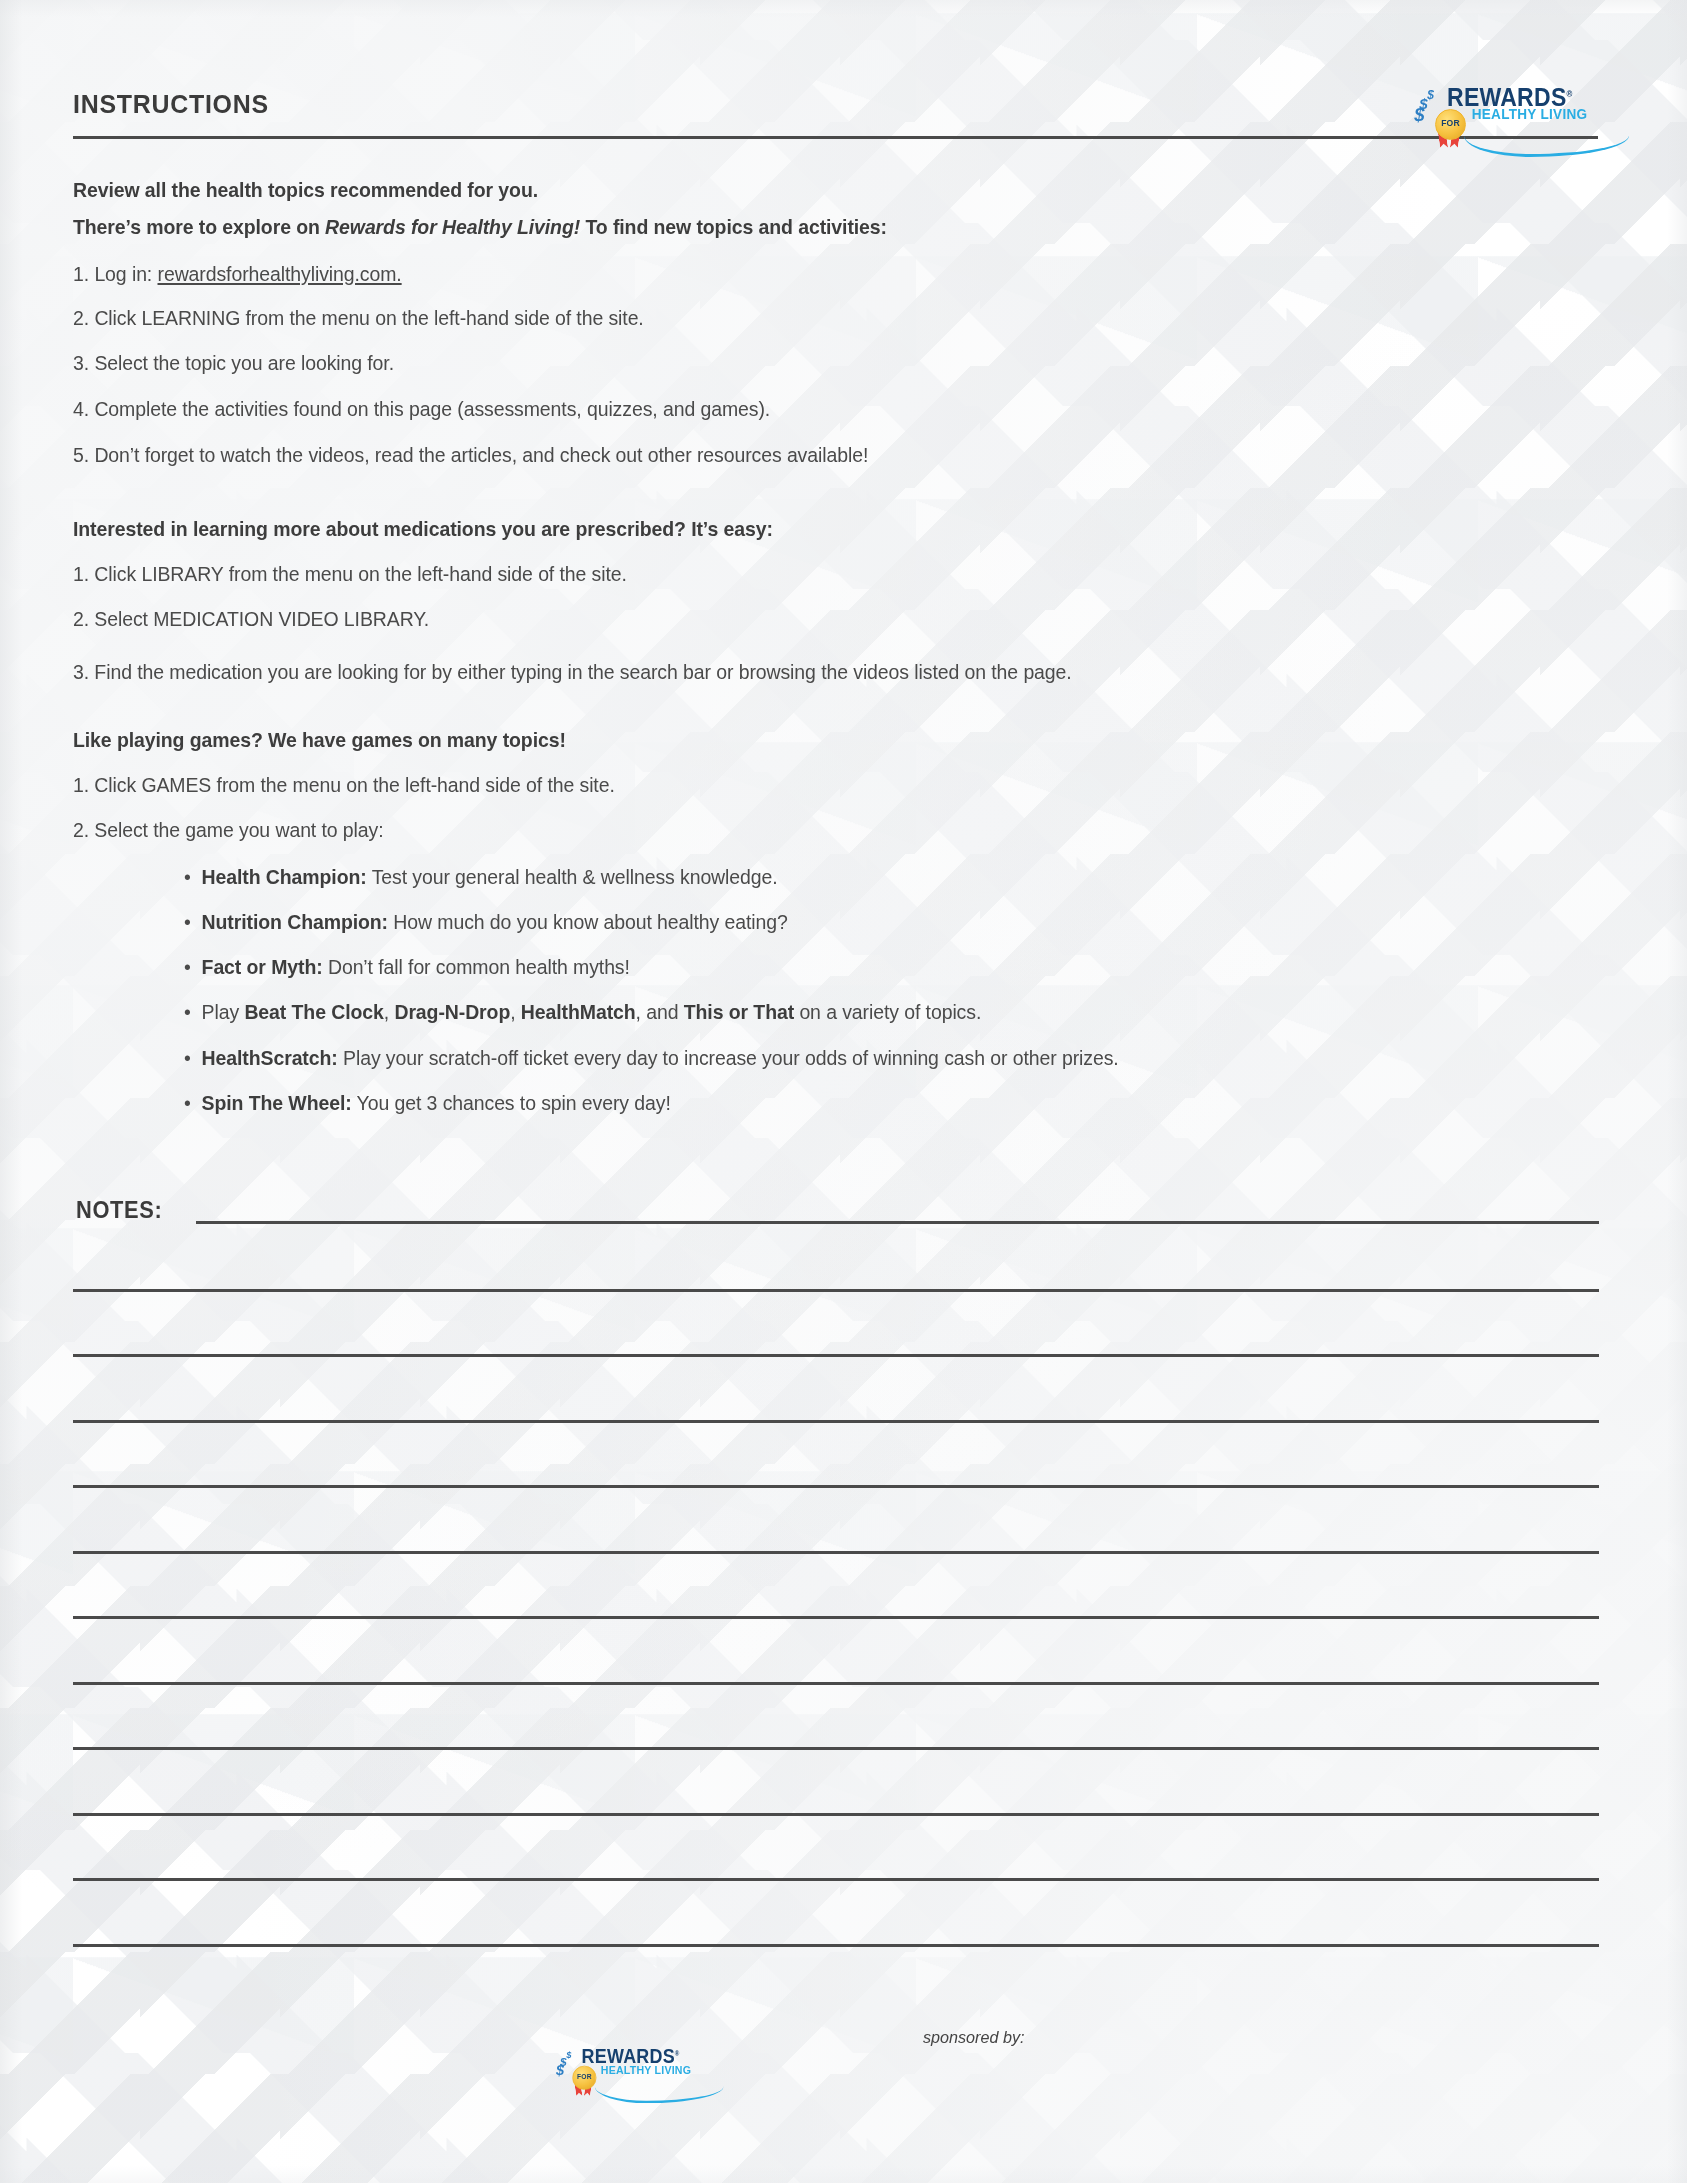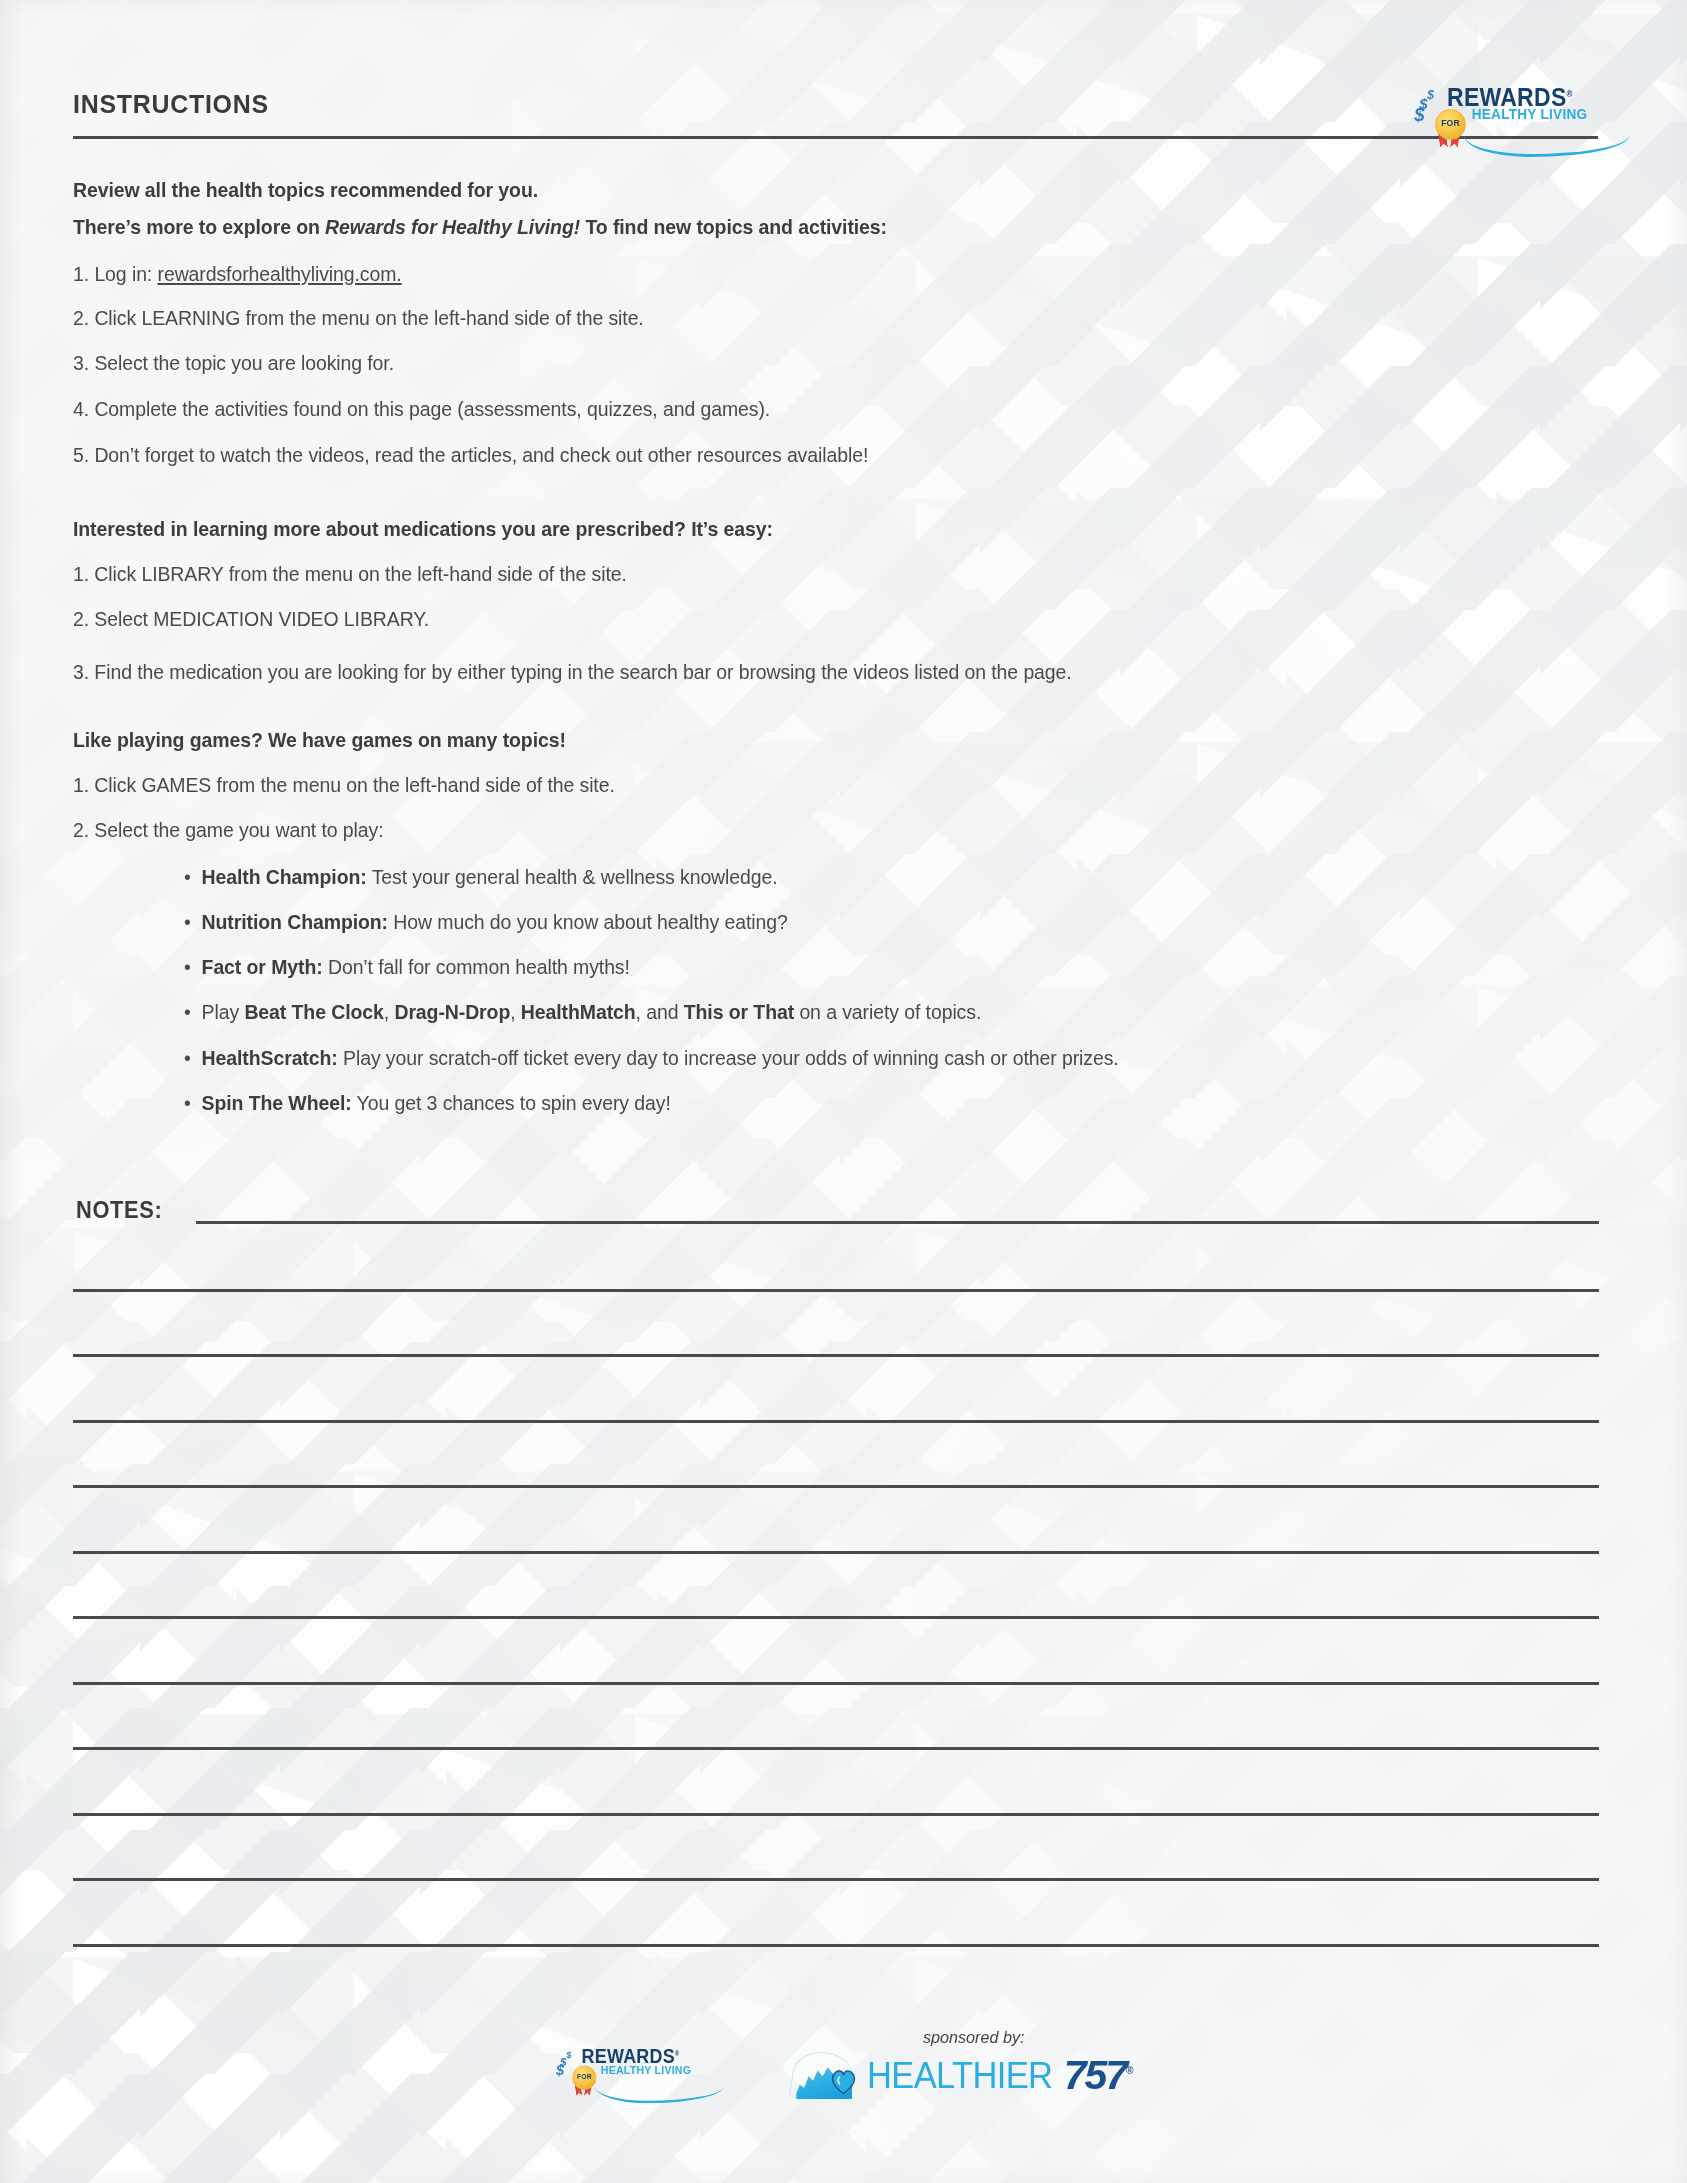--- a/index.html
+++ b/index.html
@@ -291,31 +291,17 @@
         <div class="rl-swoosh"></div>
         <div class="rl-main">
           <span class="rl-rewards"><span>REWARDS</span><span class="rl-reg">®</span></span>
           <span class="rl-hl">HEALTHY LIVING</span>
         </div>
       </div>
     </div>
 
     <div class="f-sponsor">sponsored by:</div>
 
-    <div class="h757">
-      <div class="h757-va">
-        <div class="h757-arc"></div>
-        <div class="h757-shape"></div>
-        <svg class="h757-heart" viewBox="0 0 44 42">
-          <path d="M22 40 C6 28 2 18 8 10 C13 3 21 5 22 12 C23 5 31 3 36 10 C42 18 38 28 22 40 Z" fill="#2aade3" stroke="#1b4f8f" stroke-width="2"></path>
-          <path d="M16 15 C13 18 13 22 16 25" fill="none" stroke="#ffffff" stroke-width="2.4" stroke-linecap="round"></path>
-        </svg>
-      </div>
-      <div class="h757-txt">
-        <span class="h757-h">HEALTHIER</span>
-        <span class="h757-n"><span>757</span><span class="h757-reg">®</span></span>
-      </div>
-    </div>
 
   </div>
 
 </div>
 
 
 </body></html>

